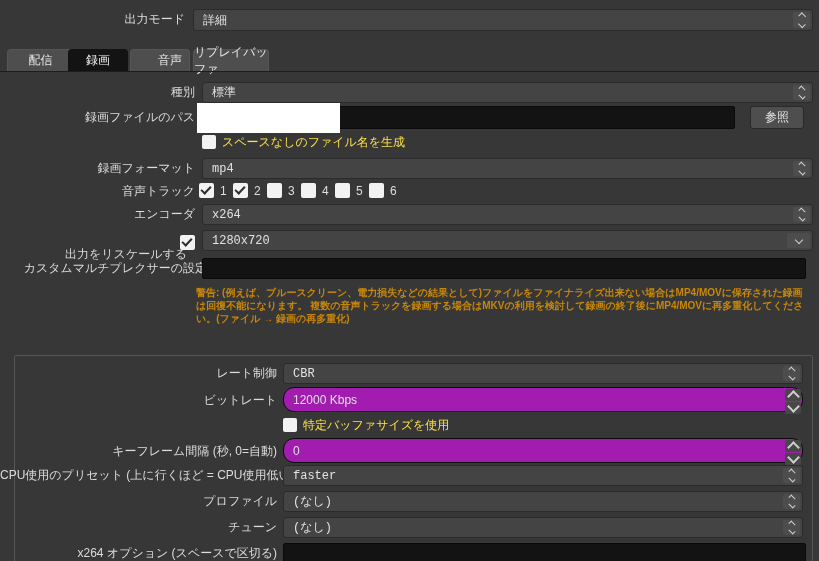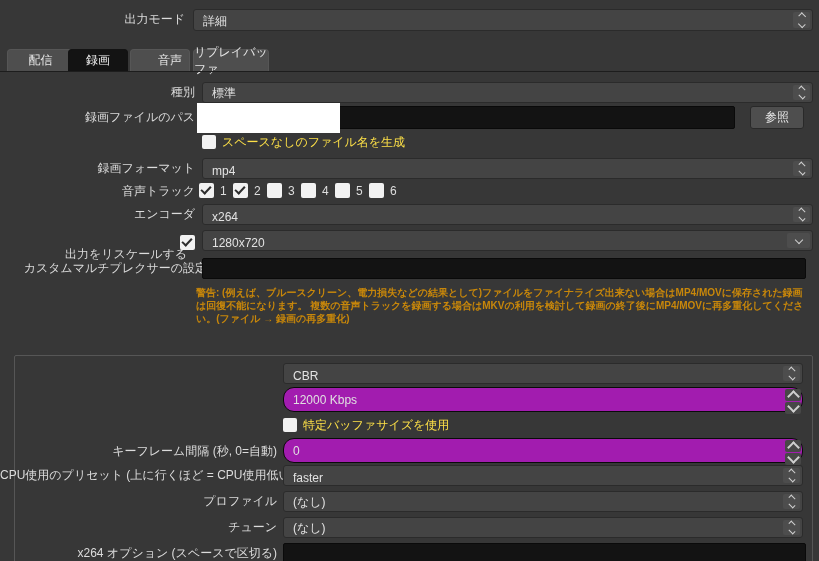--- a/index.html
+++ b/index.html
@@ -8,21 +8,21 @@
     position:relative; width:819px; height:561px; overflow:hidden;
     background:#373737;
     font-family:"Liberation Sans","DejaVu Sans",sans-serif;
     color:#dfdfdf; font-size:12px;
   }
   .lbl{position:absolute; text-align:right; line-height:15px; color:#dcdcdc; white-space:nowrap;}
   .lbl-left{position:absolute; text-align:right; line-height:15px; color:#fde047; white-space:nowrap;}
 
   
   .combo{position:absolute; background:#444444; border:1px solid #2b2b2b; border-radius:3px;
-         box-sizing:border-box; display:flex; align-items:flex-end; padding:0 26px 0 9px;}
+         box-sizing:border-box; display:flex; align-items:center; padding:0 26px 0 9px;font-family:Liberation Mono, monospace;}
   .combo .ctext{white-space:nowrap; overflow:hidden; color:#e2e2e2;}
   .spinbtn{position:absolute; right:2px; top:2px; bottom:2px; width:17px; background:#4d4d4d;
            border-radius:2px; display:flex; flex-direction:column; align-items:center; justify-content:center; gap:3px;}
   .dropbtn{position:absolute; right:2px; top:2px; bottom:2px; width:23px; background:#4d4d4d;
            border-radius:2px; display:flex; align-items:center; justify-content:center;}
   .chev{display:block; width:5px; height:5px; border-right:1.6px solid #cfcfcf; border-bottom:1.6px solid #cfcfcf;}
   .chev.up{transform:rotate(-135deg); margin-top:2px;}
   .chev.down{transform:rotate(45deg); margin-bottom:2px;}
   .chev.big{width:7px;height:7px;border-width:2px;}
 
@@ -170,28 +170,30 @@
 
   <div class="lbl" style="left:12px;top:261px;width:195px;">カスタムマルチプレクサーの設定</div>
   <div class="tinput" style="left:202px;top:258px;width:604px;height:21px;">
     <span></span>
   </div>
 
   <div class="warning">警告: (例えば、ブルースクリーン、電力損失などの結果として)ファイルをファイナライズ出来ない場合はMP4/MOVに保存された録画は回復不能になります。 複数の音声トラックを録画する場合はMKVの利用を検討して録画の終了後にMP4/MOVに再多重化してください。(ファイル → 録画の再多重化)</div>
 
   <div class="panel"></div>
 
+  <div class="lbl" style="left:0;top:366px;width:277px;">レート制御</div>
   <div class="combo" style="left:283px;top:363px;width:520px;height:21px;">
     <span class="ctext">CBR</span>
     <span class="spinbtn">
         <i class="chev up"></i>
         <i class="chev down"></i>
       </span>
   </div>
 
+  <div class="lbl" style="left:0;top:393px;width:277px;">ビットレート</div>
   <div class="spinbox" style="left:283px;top:387px;width:520px;height:25px;">
     <span>12000 Kbps</span>
     <span class="updown">
       <span class="ub">
           <i class="chev big up" style="margin-top:3px;"></i>
         </span>
       <span class="ub">
           <i class="chev big down" style="margin-bottom:3px;"></i>
         </span>
     </span>

